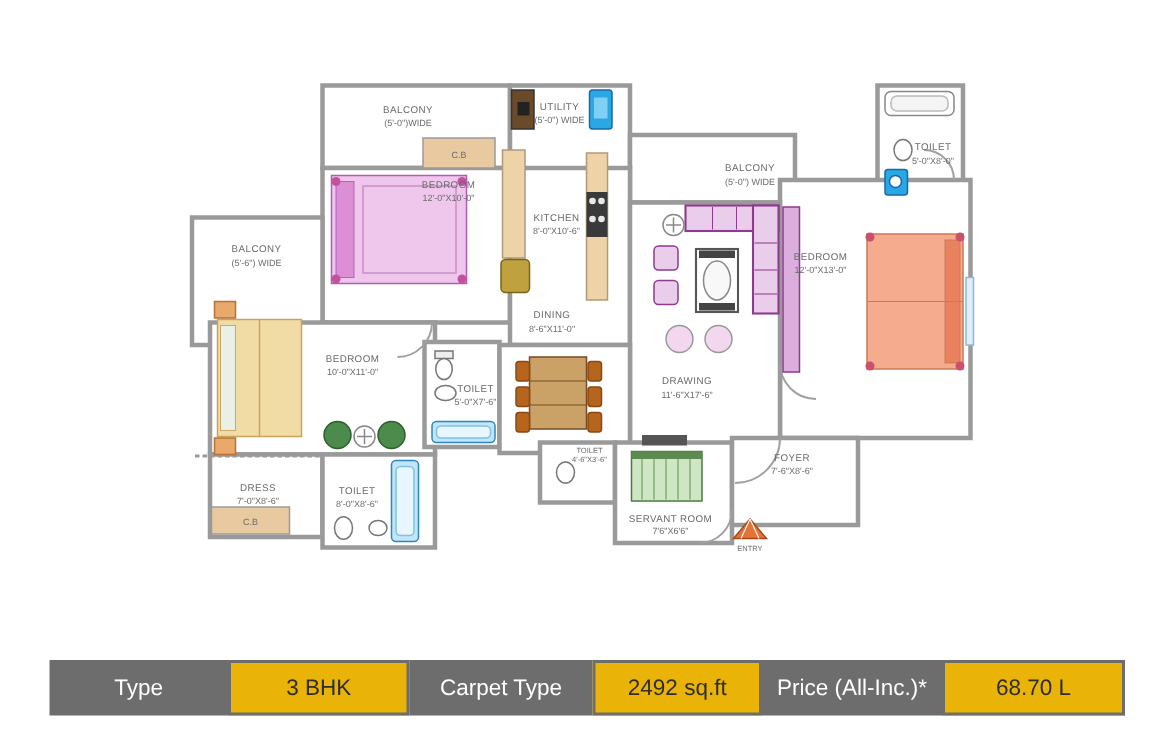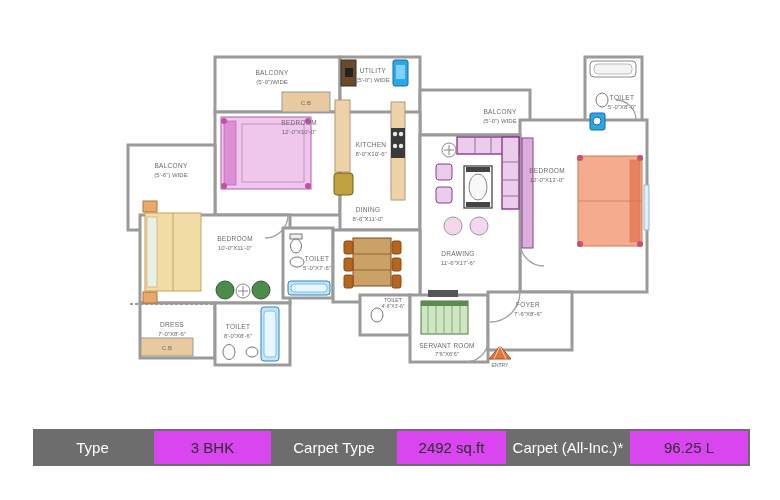--- a/index.html
+++ b/index.html
@@ -7,24 +7,24 @@
     width:780px;height:500px;background:#ffffff;position:relative;overflow:hidden;
     font-family:"Liberation Sans", sans-serif;
   }
   .plan-wrap{position:absolute;left:0;top:0;width:780px;height:425px;}
   svg text{font-family:"Liberation Sans", sans-serif;text-anchor:middle;fill:#6a6a6a;}
   .rname{font-size:6.5px;letter-spacing:.3px;}
   .rdim{font-size:6px;}
   .tiny{font-size:5px;}
   .wall{fill:#ffffff;stroke:#9a9a9a;stroke-width:3;}
   .arc{fill:none;stroke:#a0a0a0;stroke-width:1.3;}
-  .spec-table{position:absolute;left:33px;top:429px;width:717px;height:37px;display:flex;}
+  .spec-table{position:absolute;left:33px;top:440px;width:717px;height:37px;display:flex;}
   .spec-cell{display:flex;align-items:center;justify-content:center;font-size:15px;box-sizing:border-box;}
   .spec-cell.header{background:#6d6d6d;color:#ffffff;}
-  .spec-cell.value{background:#d946ef;border:2px solid #6d6d6d;color:#2e2e2e;}
+  .spec-cell.value{background:#eab308;border:2px solid #6d6d6d;color:#2e2e2e;}
 </style>
 </head>
 <body>
 
 <div class="plan-wrap">
 <svg viewBox="0 0 780 425" width="780" height="425">
 
   <g>
     <rect class="wall" x="215" y="57" width="125" height="55"></rect>
     <rect class="wall" x="340" y="57" width="80" height="56"></rect>
@@ -205,15 +205,15 @@
     <text class="tiny" x="500" y="367">ENTRY</text>
   </g>
 </svg>
 </div>
 
 <div class="spec-table">
   <div class="spec-cell header" style="width:119px">Type</div>
   <div class="spec-cell value" style="width:121px">3 BHK</div>
   <div class="spec-cell header" style="width:122px">Carpet Type</div>
   <div class="spec-cell value" style="width:113px">2492 sq.ft</div>
-  <div class="spec-cell header" style="width:120px">Carpet (All-Inc.)*</div>
-  <div class="spec-cell value" style="width:122px">96.25 L</div>
+  <div class="spec-cell header" style="width:120px">Price (All-Inc.)*</div>
+  <div class="spec-cell value" style="width:122px">68.70 L</div>
 </div>
 
 </body></html>

